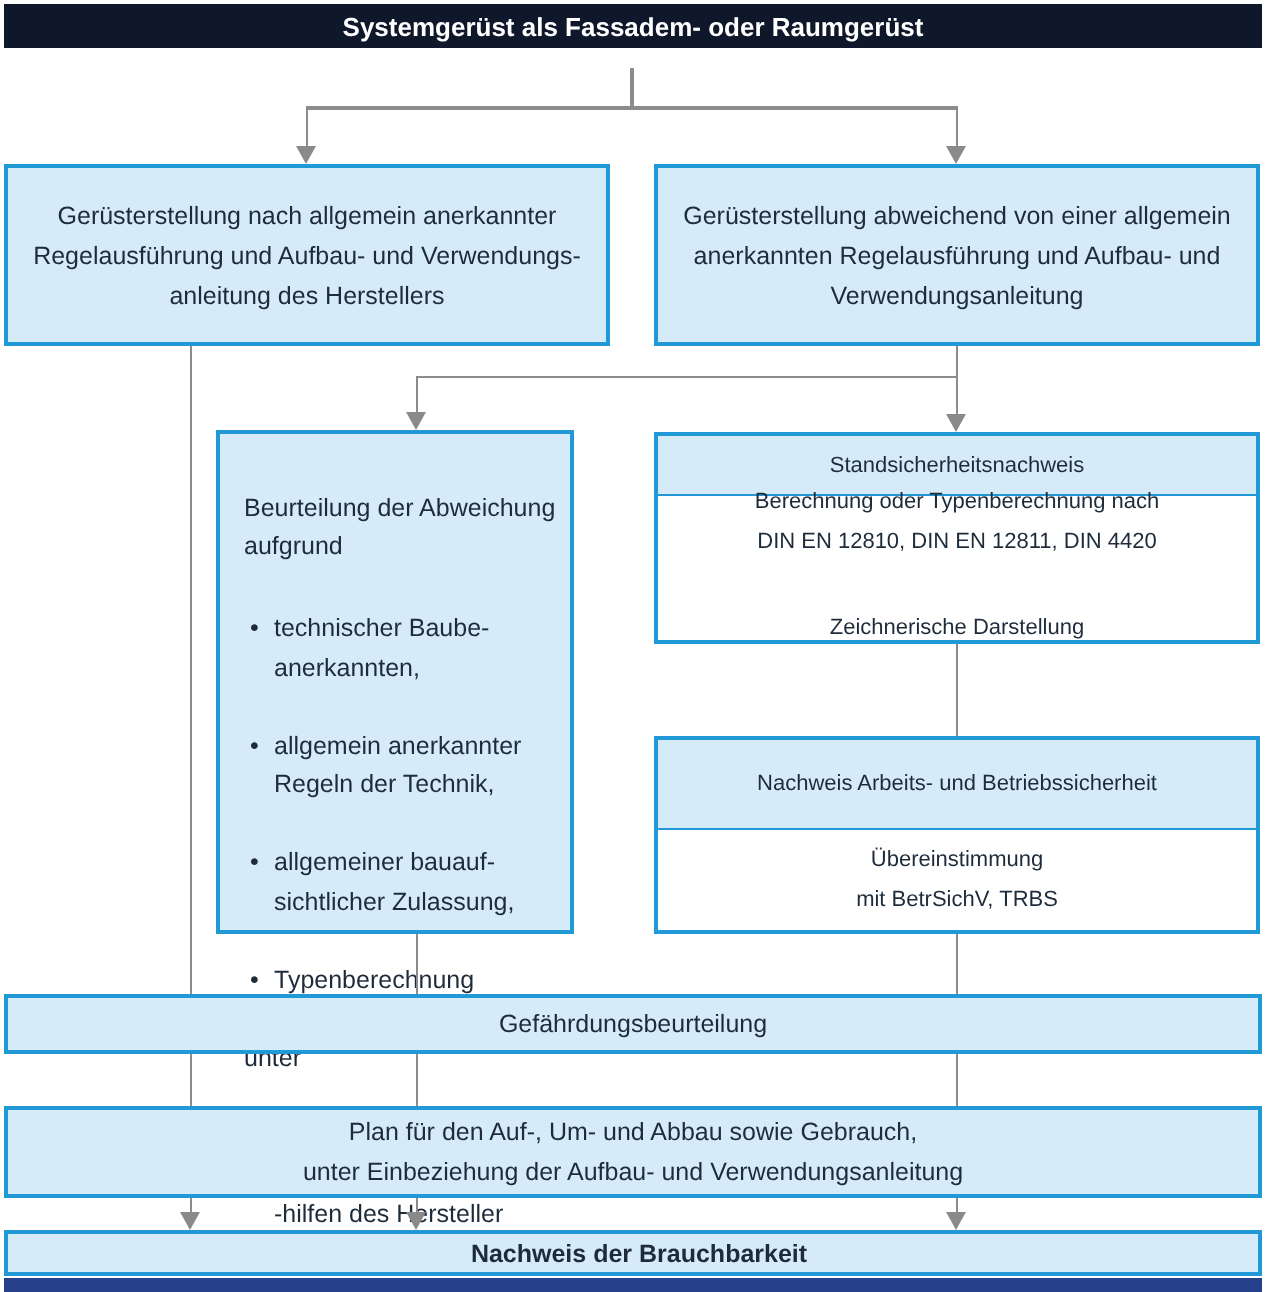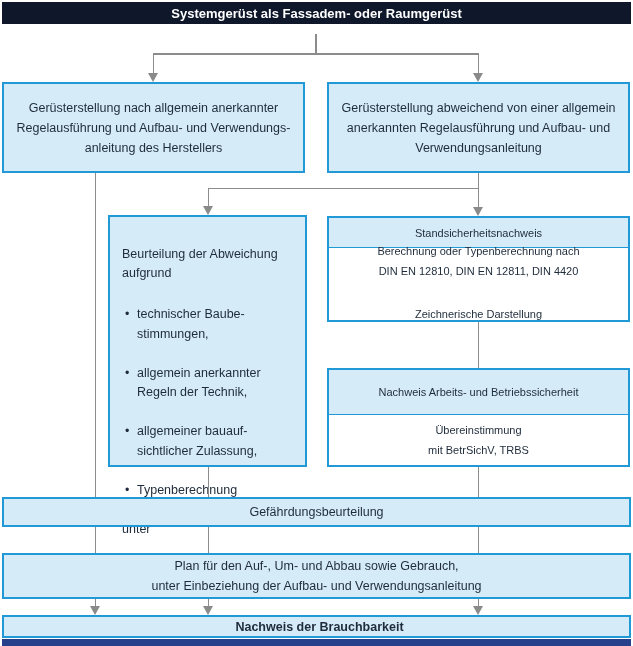--- a/index.html
+++ b/index.html
@@ -44,21 +44,21 @@
   }
   #stability-box { left:327px; top:216px; width:303px; height:106px; }
   #stability-box .section-header { height:29px; }
   #stability-box .section-body { height:69px; gap:23px; }
   #safety-box { left:327px; top:368px; width:303px; height:99px; }
   #safety-box .section-header { height:44px; }
   #safety-box .section-body { height:49px; }
 
   
   #assessment-box {
-    position:absolute; left:108px; top:215px; width:199px; height:252px;
+    position:absolute; left:108px; top:215px; width:179px; height:252px;
     box-sizing:border-box; background:#d6ebf8; border:2px solid #2199d6;
     font-size:12.5px; line-height:19.5px; padding:8px 6px 6px 12px;
     white-space:pre-line; text-align:left;
   }
   #assessment-box .li { position:relative; padding-left:15px; }
   #assessment-box .li::before { content:"\2022"; position:absolute; left:3px; top:0; }
   #assessment-box .ttl { margin-bottom:2px; }
 
   
   .vline, .hline { position:absolute; background:#8c8c8c; }
@@ -102,21 +102,21 @@
   <div class="vline" style="left:477.5px; top:173px; height:34px;"></div>
   <div class="arrow" style="left:472.5px; top:207px;"></div>
   <div class="hline" style="left:207.5px; top:187.5px; width:271px;"></div>
   <div class="vline" style="left:207.5px; top:188px; height:18px;"></div>
   <div class="arrow" style="left:202.5px; top:206px;"></div>
 
   <div id="assessment-box">
     <div class="ttl">Beurteilung der Abweichung
 aufgrund</div>
     <div class="li">technischer Baube-
-stimmungen,</div>
+anerkannten,</div>
     <div class="li">allgemein anerkannter
 Regeln der Technik,</div>
     <div class="li">allgemeiner bauauf-
 sichtlicher Zulassung,</div>
     <div class="li">Typenberechnung</div>
     <div>unter</div>
     <div class="li">Bemessungstabellen oder
 -hilfen des Hersteller</div>
   </div>
 

